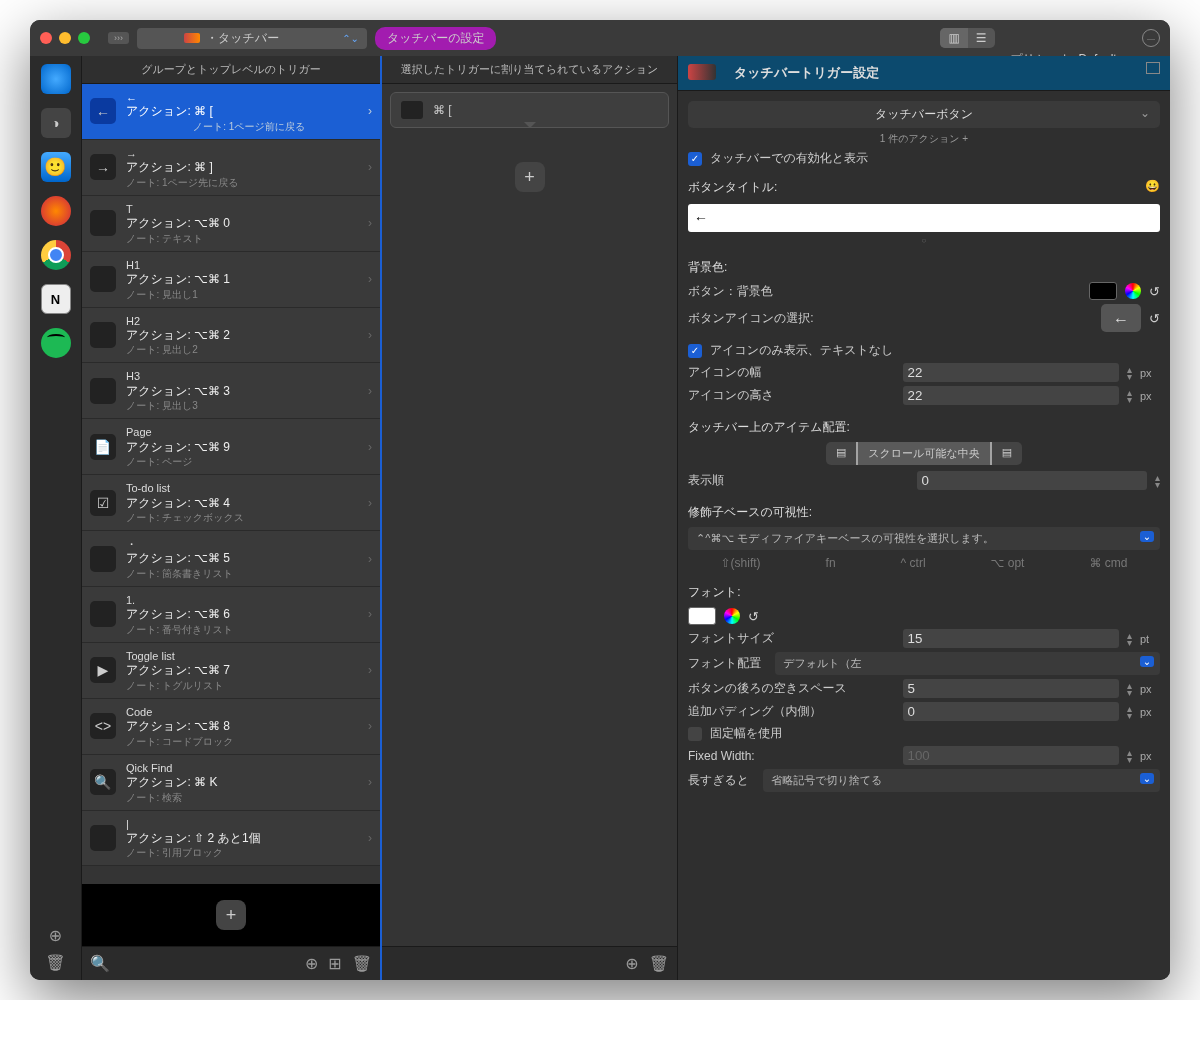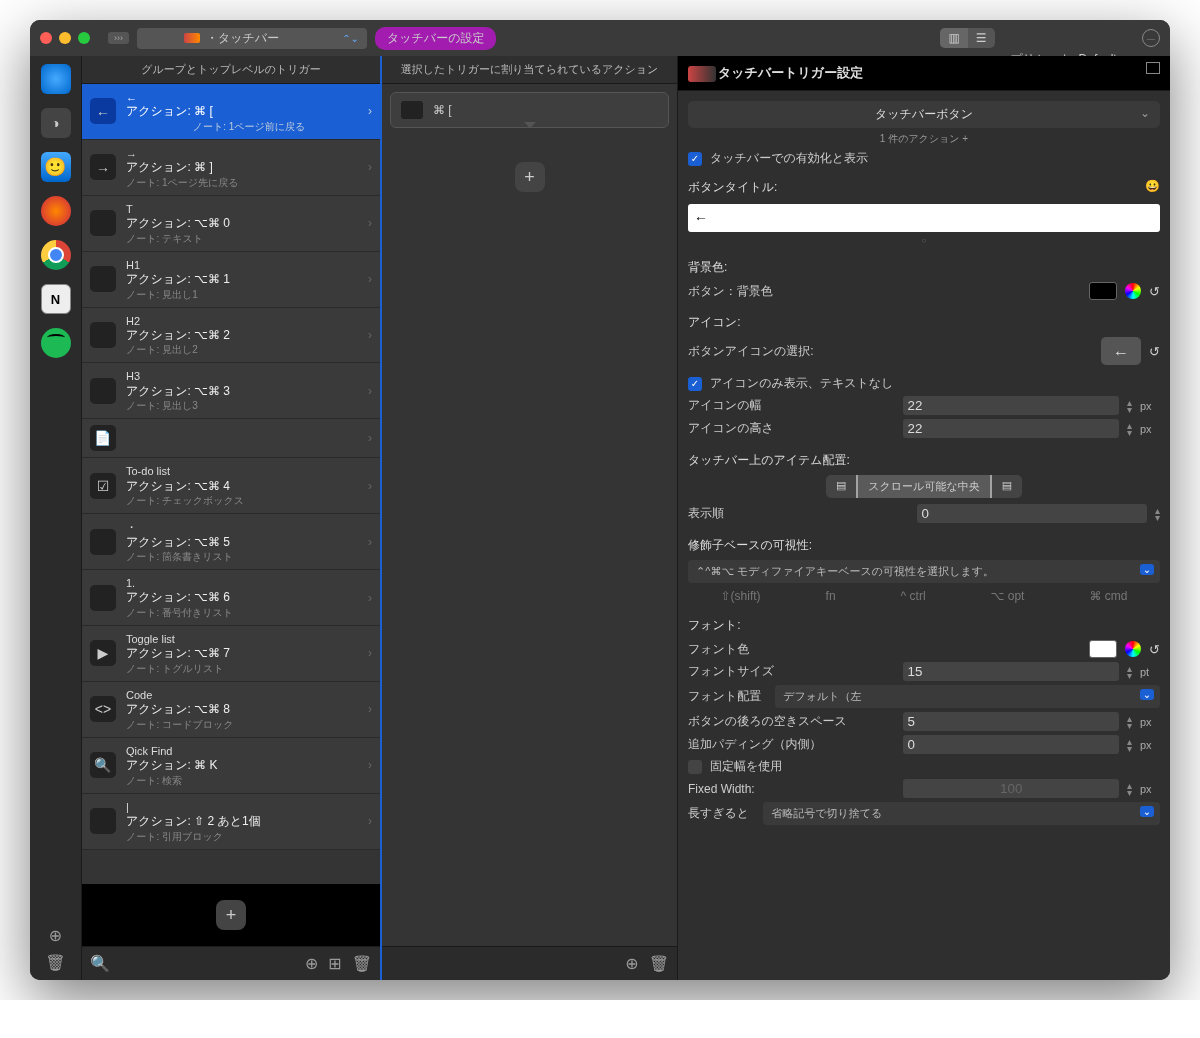--- a/index.html
+++ b/index.html
@@ -108,21 +108,21 @@
 }
 .action-item .ai-icon { width: 22px; height: 18px; background: #222; border-radius: 3px; }
 .action-item::after {
   content:""; position:absolute; left:50%; bottom:-7px; transform:translateX(-50%);
   border:6px solid transparent; border-top-color:#555;
 }
 .col2-mid { flex:1; display:flex; justify-content:center; padding-top:26px;}
 .col2-footer { height: 34px; background: #2b2b2b; border-top: 1px solid #1a1a1a; display: flex; align-items: center; justify-content: flex-end; padding: 0 8px; gap: 10px; }
 
 .col3 { flex: 1; background: #2f2f2f; display: flex; flex-direction: column; overflow: hidden; }
-.col3-header { display:flex; align-items:flex-end; padding:8px 10px; gap:2px; background:#000000; border-bottom:1px solid #1a1a1a; position:relative;}
+.col3-header { display:flex; align-items:flex-start; padding:8px 10px; gap:18px; background:#0c4a6e; border-bottom:1px solid #1a1a1a; position:relative;}
 .col3-header .mini2 { width:28px; height:16px; background:linear-gradient(90deg,#c44,#333); border-radius:3px;}
 .col3-header .title { font-weight:600; font-size:13px; color:#ddd;}
 .col3-header .win { position:absolute; right:10px; top:6px; width:14px;height:12px;border:1.5px solid #888;}
 .inspector { flex:1; overflow-y:auto; padding: 0 10px 20px 10px; }
 .drop-bar { background:#3a3a3a; border-radius:5px; padding:5px 10px; margin:10px 0 4px 0; text-align:center; font-size:12px; color:#ddd; position:relative;}
 .drop-bar::after { content:"⌄"; position:absolute; right:10px; color:#999;}
 .action-count { text-align:center; font-size:10px; color:#999; }
 .sect-label { font-size:12px; color:#ddd; font-weight:400; margin: 14px 0 6px 0;}
 .row { display:flex; align-items:center; gap:8px; margin:4px 0; font-size:12px; color:#ccc;}
 .row label { flex:1; }
@@ -238,20 +238,25 @@
           <div class="trigger">
             <div class="tb-icon"></div>
   <div class="info">
     <div class="ttop">H3</div>
     <div class="ttitle">アクション: ⌥⌘ 3</div>
     <div class="tnote">ノート: 見出し3</div>
   </div>
           </div>
           <div class="trigger">
             <div class="tb-icon">📄</div>
+  <div class="info">
+    <div class="ttop">Page</div>
+    <div class="ttitle">アクション: ⌥⌘ 9</div>
+    <div class="tnote">ノート: ページ</div>
+  </div>
           </div>
           <div class="trigger">
             <div class="tb-icon">☑</div>
   <div class="info">
     <div class="ttop">To-do list</div>
     <div class="ttitle">アクション: ⌥⌘ 4</div>
     <div class="tnote">ノート: チェックボックス</div>
   </div>
           </div>
           <div class="trigger">
@@ -354,21 +359,20 @@
         <div class="grabber">○</div>
 
         <div class="sect-label">背景色:</div>
         <div class="row">
           <label>ボタン：背景色</label>
           <div class="swatch"></div>
           <div class="color-wheel"></div>
           <span class="reload">↺</span>
         </div>
 
-        <div class="sect-label">アイコン:</div>
         <div class="row">
           <label>ボタンアイコンの選択:</label>
           <div class="icon-prev">←</div>
           <span class="reload">↺</span>
         </div>
         <div class="row" style="margin-top:10px;">
           <span class="check">✓</span>
           <span>アイコンのみ表示、テキストなし</span>
         </div>
         <div class="row">
@@ -401,21 +405,20 @@
         <div class="mod-row" id="mod-row">
             <span>⇧(shift)</span>
             <span>fn</span>
             <span>^ ctrl</span>
             <span>⌥ opt</span>
             <span>⌘ cmd</span>
           </div>
 
         <div class="sect-label">フォント:</div>
         <div class="row">
-          <label>フォント色</label>
           <div class="swatch white"></div>
           <div class="color-wheel"></div>
           <span class="reload">↺</span>
         </div>
         <div class="row">
           <label>フォントサイズ</label>
           <input class="num-field" value="15" style="">
           <span class="stepper">▴<br>▾</span>
           <span class="unit">pt</span>
         </div>
@@ -435,21 +438,21 @@
           <input class="num-field" value="0" style="">
           <span class="stepper">▴<br>▾</span>
           <span class="unit">px</span>
         </div>
         <div class="row">
           <span class="check off"></span>
           <span>固定幅を使用</span>
         </div>
         <div class="row">
           <label>Fixed Width:</label>
-          <input class="num-field" style="color: rgb(102, 102, 102); text-align: center;" disabled="" value="100">
+          <input class="num-field" style="color: rgb(102, 102, 102);" disabled="" value="100">
           <span class="stepper">▴<br>▾</span>
           <span class="unit">px</span>
         </div>
         <div class="row">
           <label style="flex:0 0 auto;margin-right:6px">長すぎると</label>
           <div class="select">省略記号で切り捨てる</div>
         </div>
       </div>
     </div>
 

